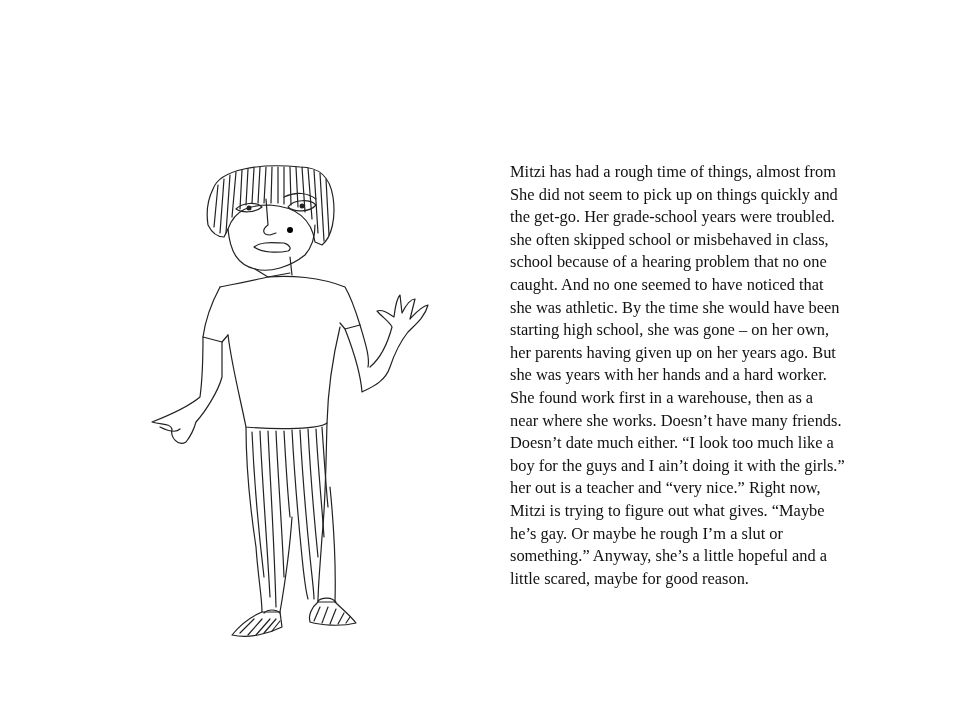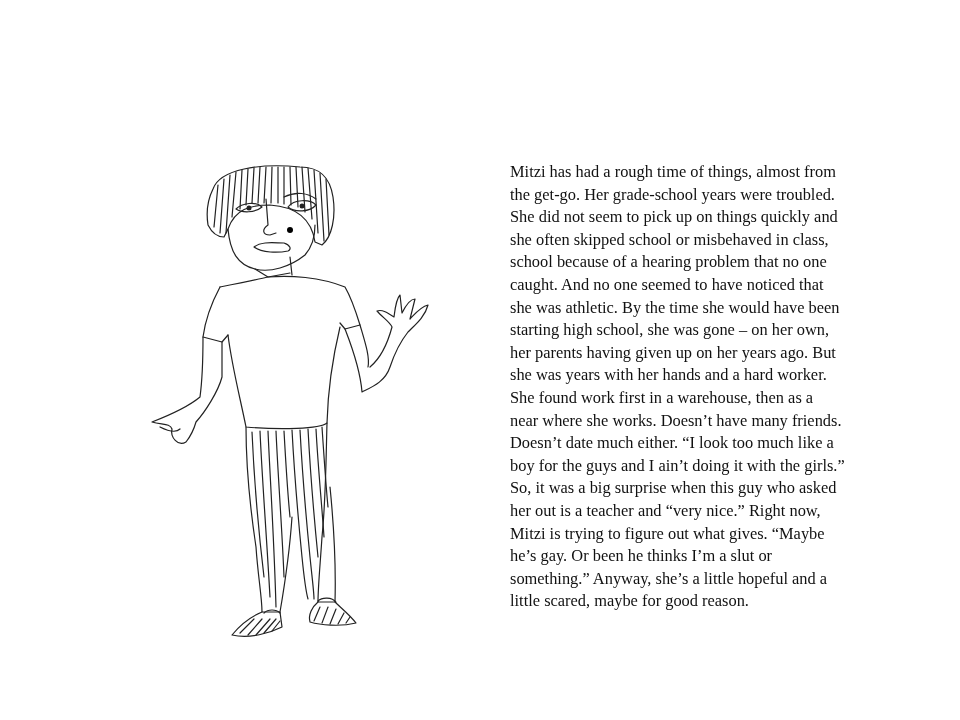--- a/index.html
+++ b/index.html
@@ -106,34 +106,33 @@
         <line x1="330" y1="587" x2="336" y2="572"></line>
         <line x1="338" y1="587" x2="344" y2="576"></line>
         <line x1="346" y1="586" x2="350" y2="580"></line>
       </g>
       <path d="M318 564 C 322 560, 332 560, 336 565" stroke-width="3"></path>
     </svg>
   </div>
 
   <div class="text-block">
     <span class="line">Mitzi  has had a rough time of things, almost from</span>
+    <span class="line">She did not seem to pick up on things  quickly and</span>
     <span class="line">the get-go. Her grade-school years were troubled.</span>
-    <span class="line">She did not seem to pick up on things  quickly and</span>
     <span class="line">she often skipped school or misbehaved  in  class,</span>
     <span class="line">school  because of a hearing  problem that no one</span>
     <span class="line">caught. And no one seemed to have noticed that</span>
     <span class="line">she was athletic.  By the time  she would have been</span>
     <span class="line">starting  high  school, she was gone – on her  own,</span>
     <span class="line">her parents having  given  up on her years ago. But</span>
     <span class="line">she was years with  her hands and a hard worker.</span>
     <span class="line">She found work first in  a warehouse, then as a</span>
     <span class="line">near  where  she works. Doesn’t have many  friends.</span>
     <span class="line">Doesn’t date much either.  “I look too much like  a</span>
     <span class="line">boy for the guys and I ain’t doing it with the girls.”</span>
-    <span class="line">So, it was a big surprise when this guy who asked</span>
     <span class="line">her out is a teacher and “very nice.” Right  now,</span>
     <span class="line">Mitzi  is trying  to figure  out what gives.  “Maybe</span>
-    <span class="line">he’s gay. Or been he thinks I’m a slut  or</span>
+    <span class="line">he’s gay. Or maybe he rough I’m a slut  or</span>
     <span class="line">something.” Anyway,  she’s a little  hopeful and a</span>
     <span class="line">little  scared, maybe for good reason.</span>
   </div>
 
 </div>
 
 </body></html>

